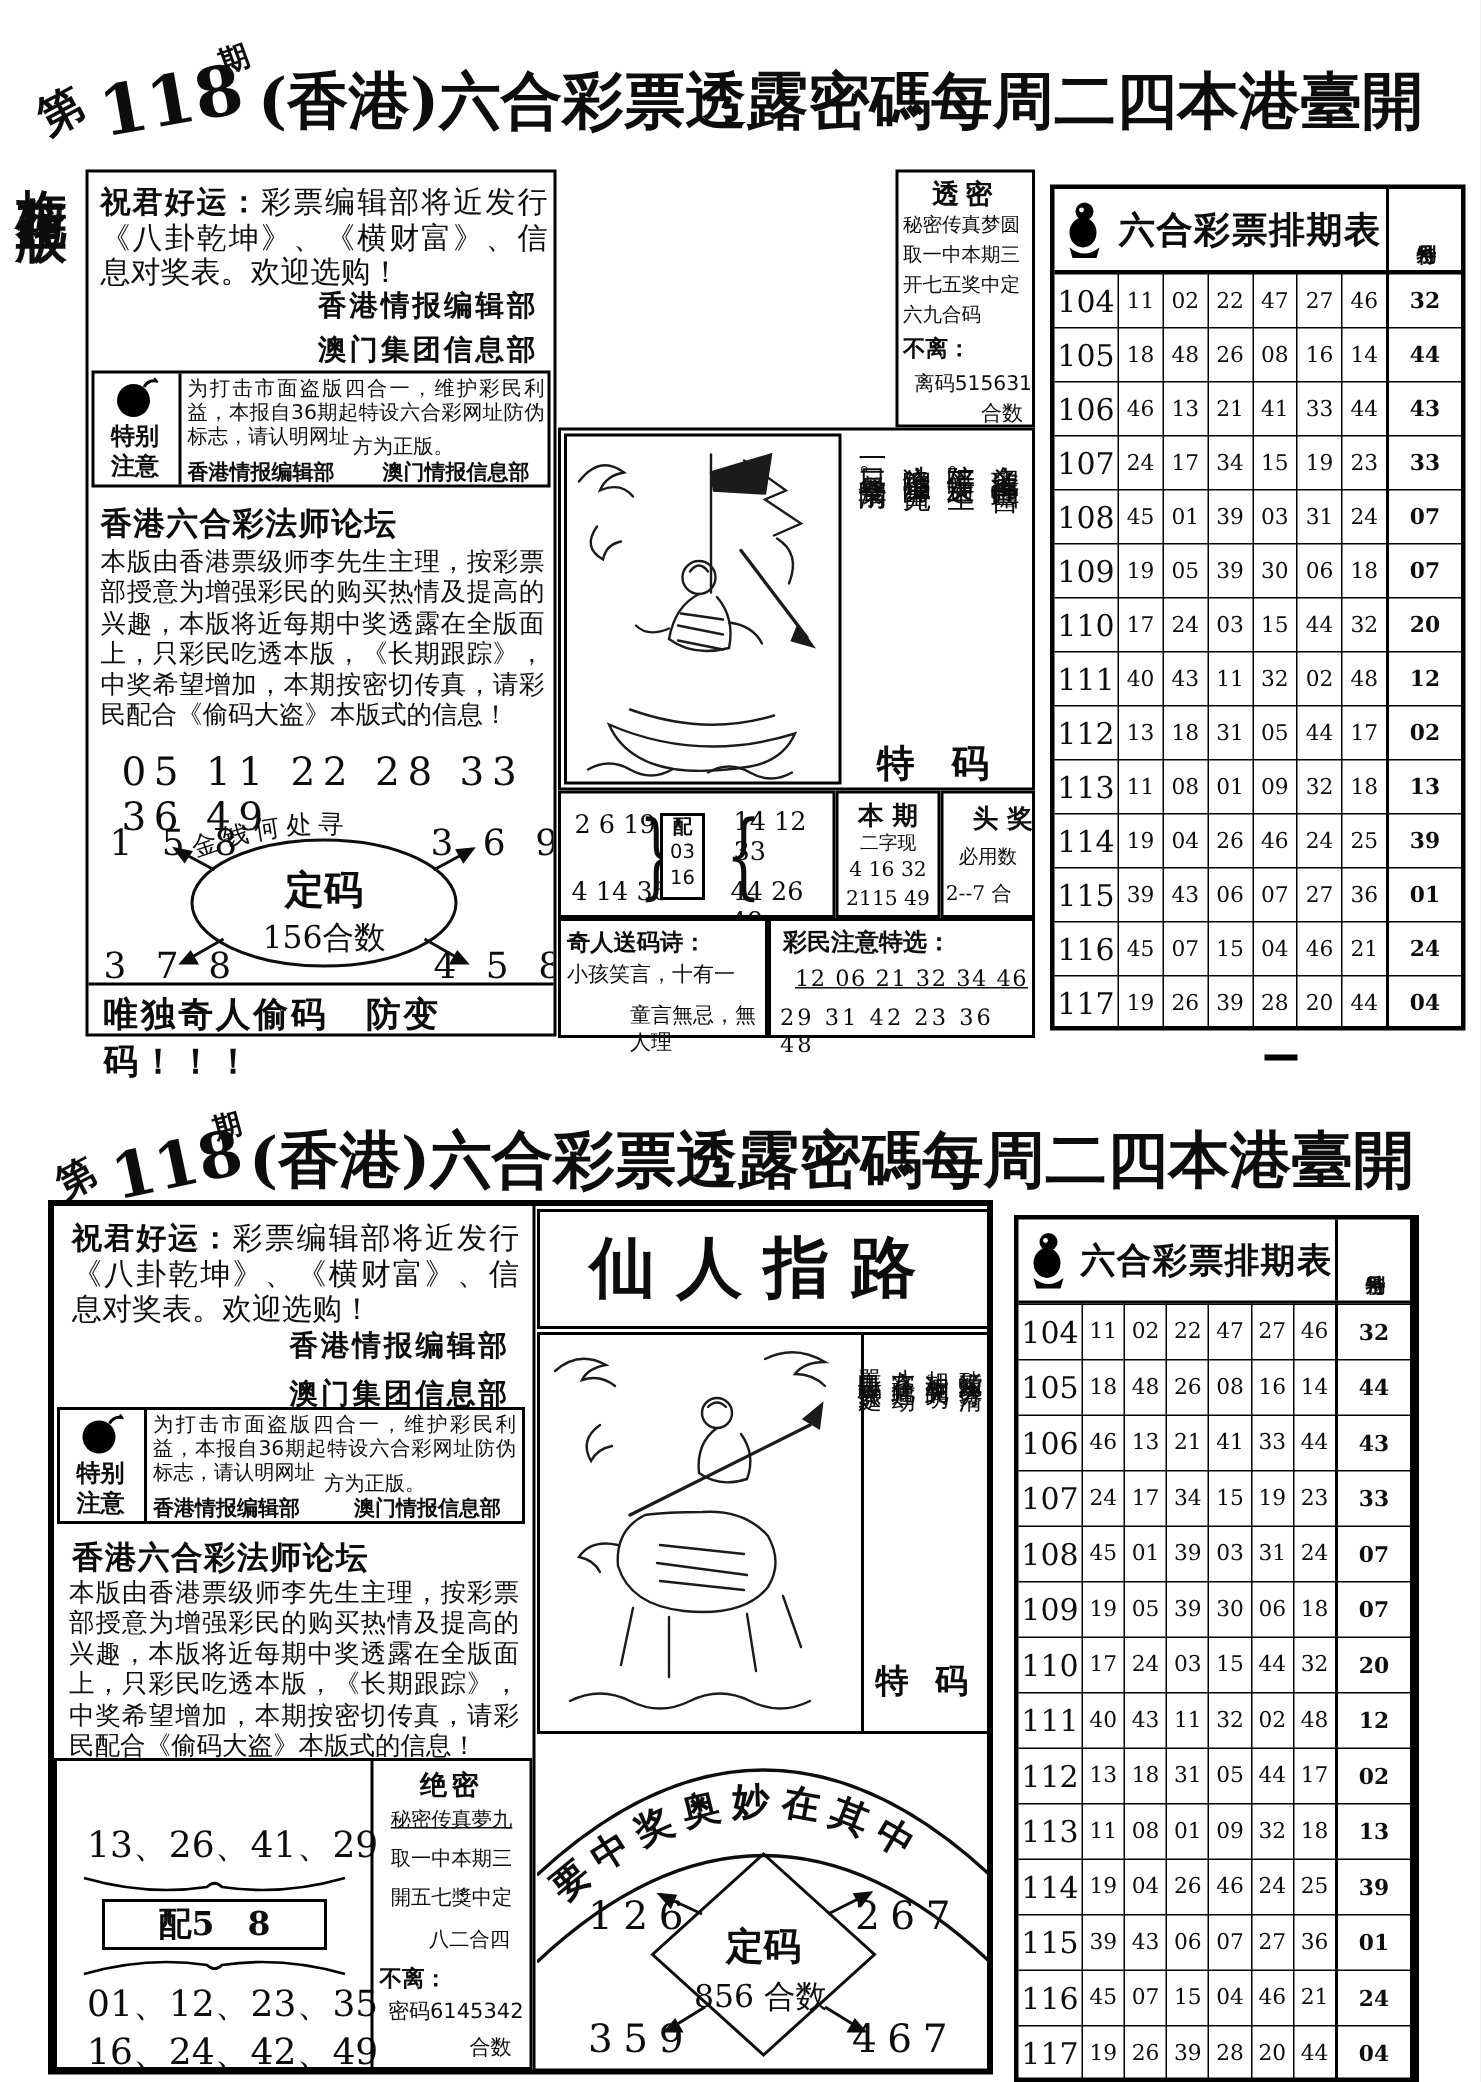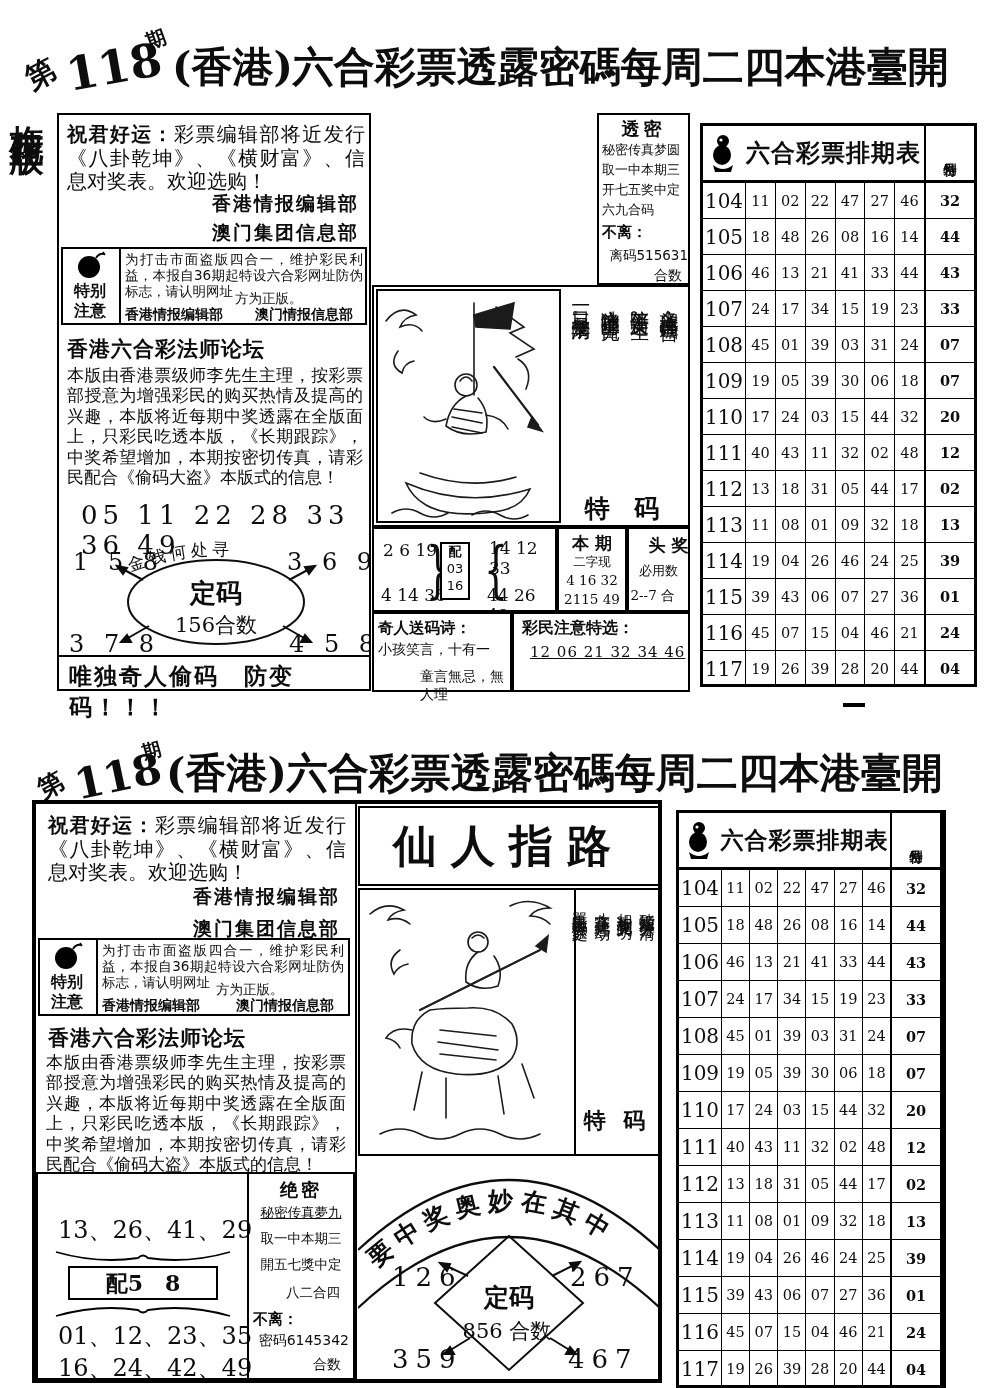--- a/index.html
+++ b/index.html
@@ -169,20 +169,21 @@
 
   <div class="abs box" style="left:372px;top:612px;width:140px;height:80px;">
     <div class="abs b" style="left:4px;top:4px;font-size:15.5px;">奇人送码诗：</div>
     <div class="abs" style="left:4px;top:27px;font-size:14px;">小孩笑言，十有一</div>
     <div class="abs" style="left:4px;top:54px;font-size:14px;margin-left:42px;">童言無忌，無人理</div>
   </div>
 
   <div class="abs box" style="left:512px;top:612px;width:178px;height:80px;">
     <div class="abs b" style="left:8px;top:4px;font-size:16px;">彩民注意特选：</div>
     <div class="abs serif" style="left:16px;top:29px;font-size:15px;letter-spacing:1px;text-decoration:underline;">12 06 21 32 34 46</div>
+    <div class="abs serif" style="left:6px;top:55px;font-size:15px;letter-spacing:2px;">29 31 42 23 36 48</div>
   </div>
 
   <div class="abs paiqi" style="left:700px;top:123px;width:277px;height:564px;">
     <div class="phead">
       <div class="ic">
         <svg width="28" height="40" viewBox="0 0 28 40">
           <circle cx="14" cy="8" r="6" fill="#000"></circle>
           <ellipse cx="13" cy="22" rx="9" ry="10" fill="#000"></ellipse>
           <path d="M4,32 q10,8 20,0 l-2,7 l-16,0 z" fill="#000"></path>
           <circle cx="12" cy="7" r="1.6" fill="#fff"></circle>

